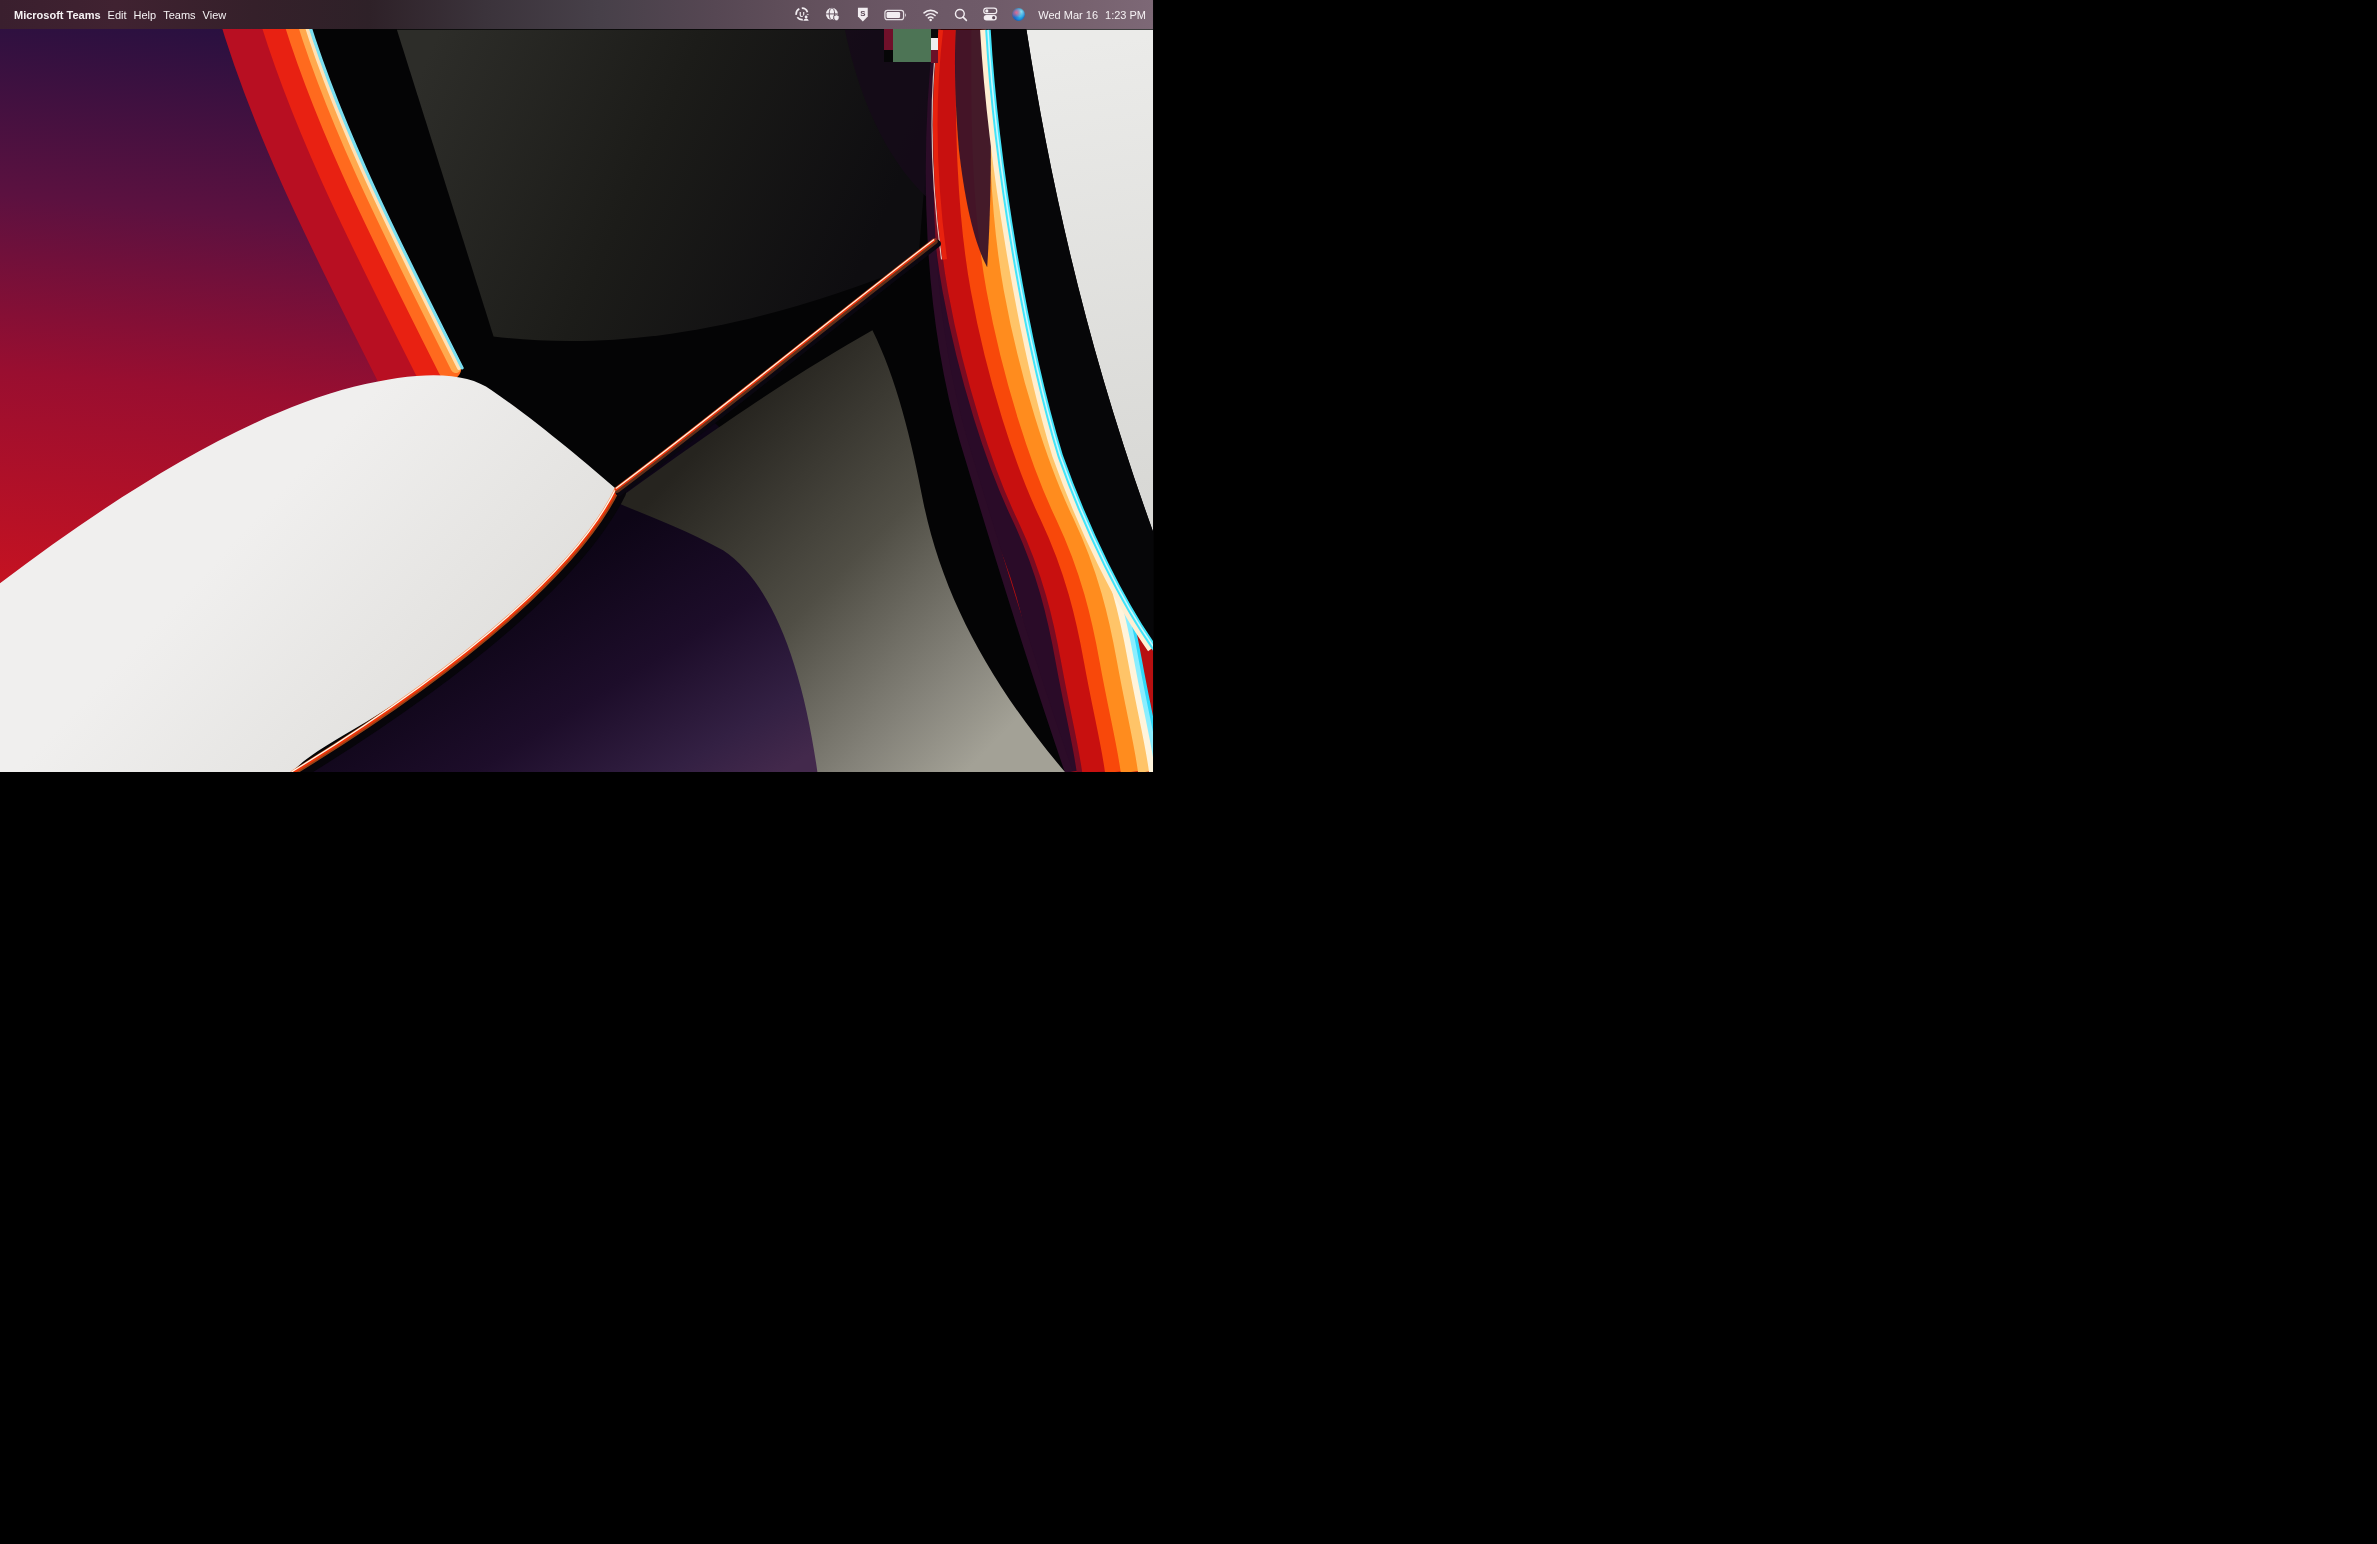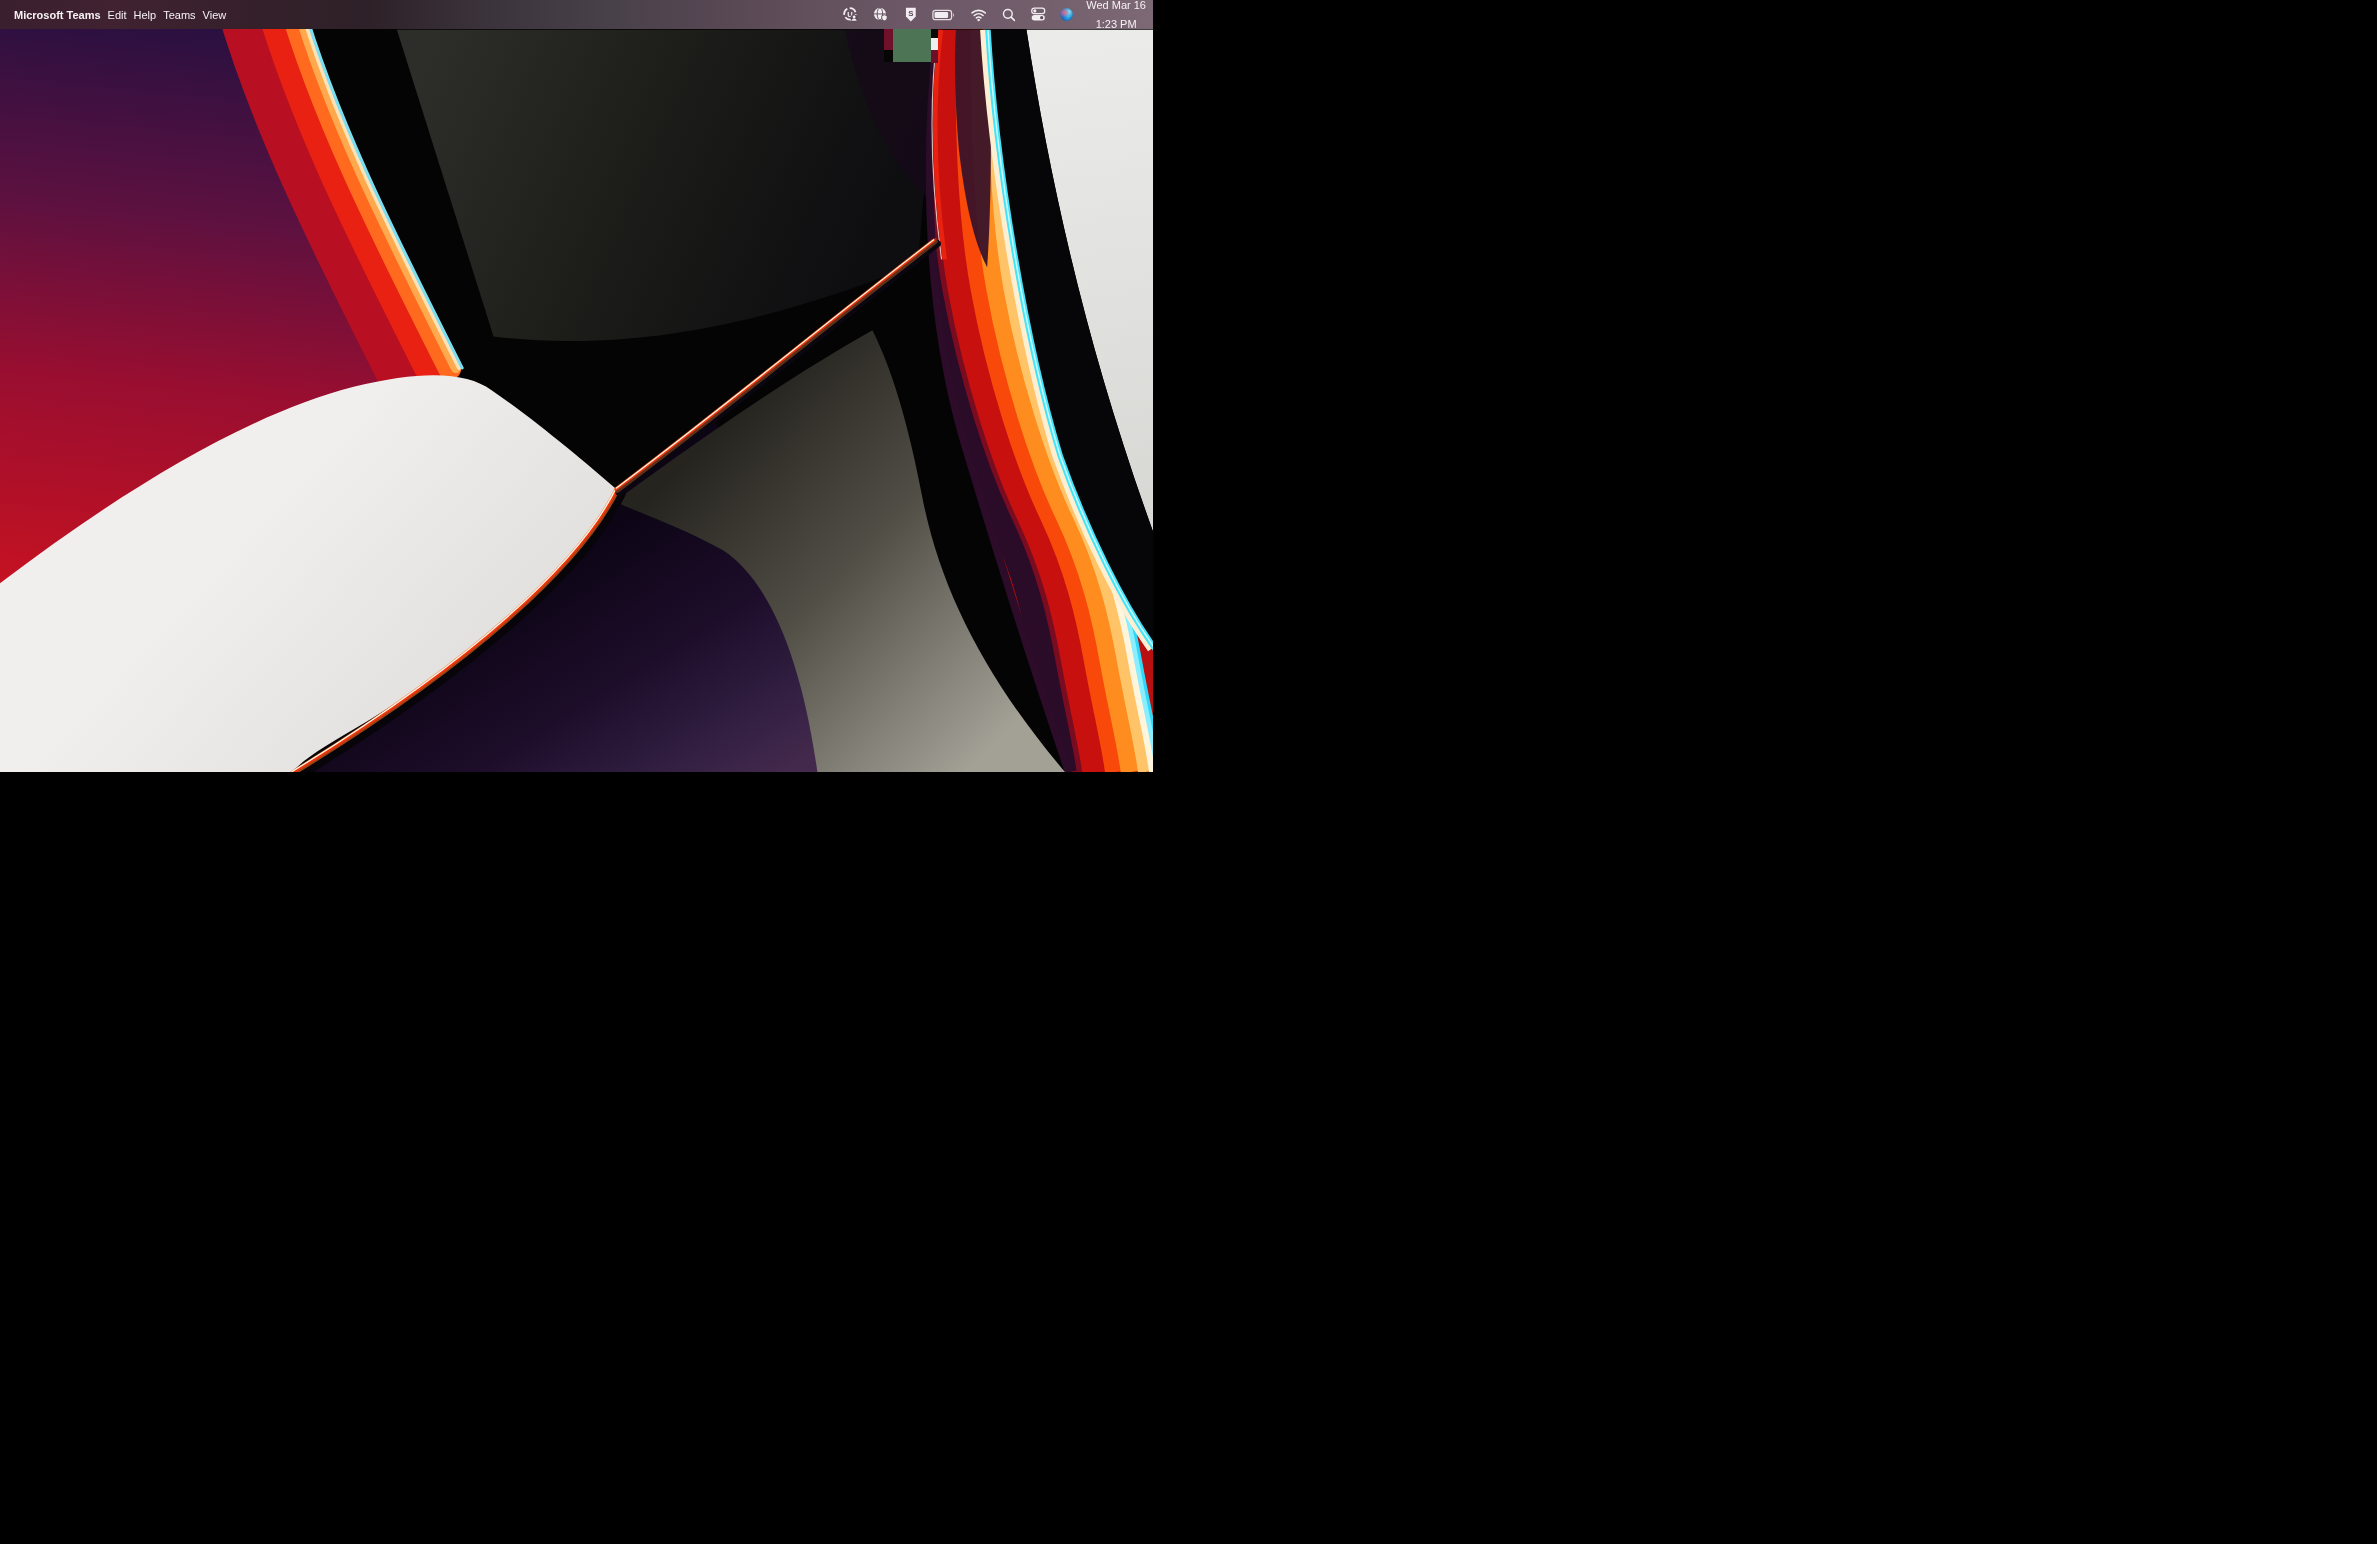--- a/index.html
+++ b/index.html
@@ -22,21 +22,21 @@
       #474049 52%, #564753 62%, #62505c 70%, #6b5765 78%, #6f5b69 86%,
       #77626f 94%, #7d6876 100%);
     color:#f6f2f4;font-size:11px;white-space:nowrap;
   }
   .menubar .left{display:flex;align-items:center;gap:7px;padding-left:14px;}
   .menubar .app-name{font-weight:700;}
   .menubar .menu-item{font-weight:400;cursor:default;text-align:center;}
   .menubar .right{margin-left:auto;display:flex;align-items:center;gap:13.4px;padding-right:7px;}
   .status-icon{display:flex;align-items:center;justify-content:center;height:29px;}
   .status-icon svg{display:block;}
-  .clock{display:flex;align-items:center;gap:7px;font-weight:500;flex-direction:column;}
+  .clock{display:flex;align-items:center;gap:7px;font-weight:500;}
   
   .siri-orb{
     width:13.4px;height:13.4px;border-radius:50%;
     background:
       radial-gradient(circle at 34% 36%, rgba(236,106,138,.95) 0%, rgba(236,106,138,0) 42%),
       radial-gradient(circle at 70% 28%, rgba(140,235,248,.95) 0%, rgba(140,235,248,0) 48%),
       radial-gradient(circle at 62% 66%, #2ab4e8 0%, #1a6fd0 45%, rgba(26,80,190,0) 78%),
       radial-gradient(circle at 28% 62%, rgba(178,58,96,.9) 0%, rgba(178,58,96,0) 55%),
       #2795d2;
     box-shadow:inset 0 0 1.6px rgba(0,0,0,.35);

